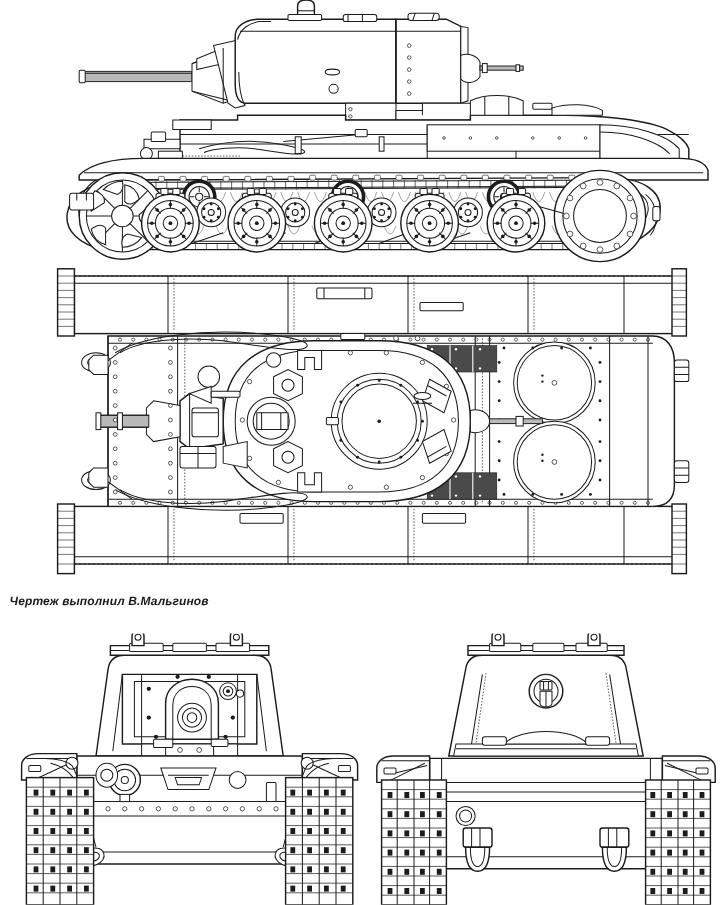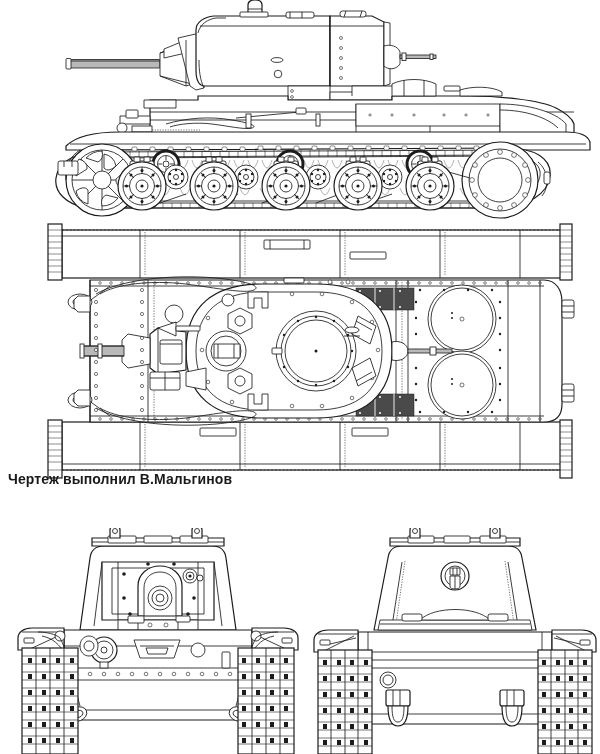--- a/index.html
+++ b/index.html
@@ -2,22 +2,22 @@
 <html><head>
 <meta charset="utf-8">
 <style>
   html,body{margin:0;padding:0;background:#ffffff;}
   body{width:600px;height:754px;overflow:hidden;
        font-family:"Liberation Sans","DejaVu Sans",sans-serif;}
   #page{position:relative;width:600px;height:754px;background:#fff;}
   .view{position:absolute;}
   #side-view{left:0;top:0;width:600px;height:225px;}
   #top-view{left:0;top:222px;width:600px;height:262px;}
-  #caption{position:absolute;left:8px;top:471px;font-size:14px;
-           font-weight:bold;color:#1a1a1a;
+  #caption{position:absolute;left:8px;top:496px;font-size:10px;
+           font-weight:bold;font-style:italic;color:#1a1a1a;
            letter-spacing:.1px;white-space:nowrap;}
   #front-view{left:8px;top:528px;width:300px;height:226px;}
   #rear-view{left:310px;top:528px;width:290px;height:226px;}
   svg{display:block;}
   .ln{fill:none;stroke:#1c1c1c;stroke-width:.85;}
   .lnF{fill:none;stroke:#555;stroke-width:.45;}
   .wht{fill:#ffffff;stroke:#1c1c1c;stroke-width:.85;}
   .wht2{fill:#ffffff;stroke:#1c1c1c;stroke-width:1.2;}
   .gry{fill:#b9b9b9;stroke:#1c1c1c;stroke-width:.8;}
   .drk{fill:#4a4a4a;stroke:#1c1c1c;stroke-width:.5;}

